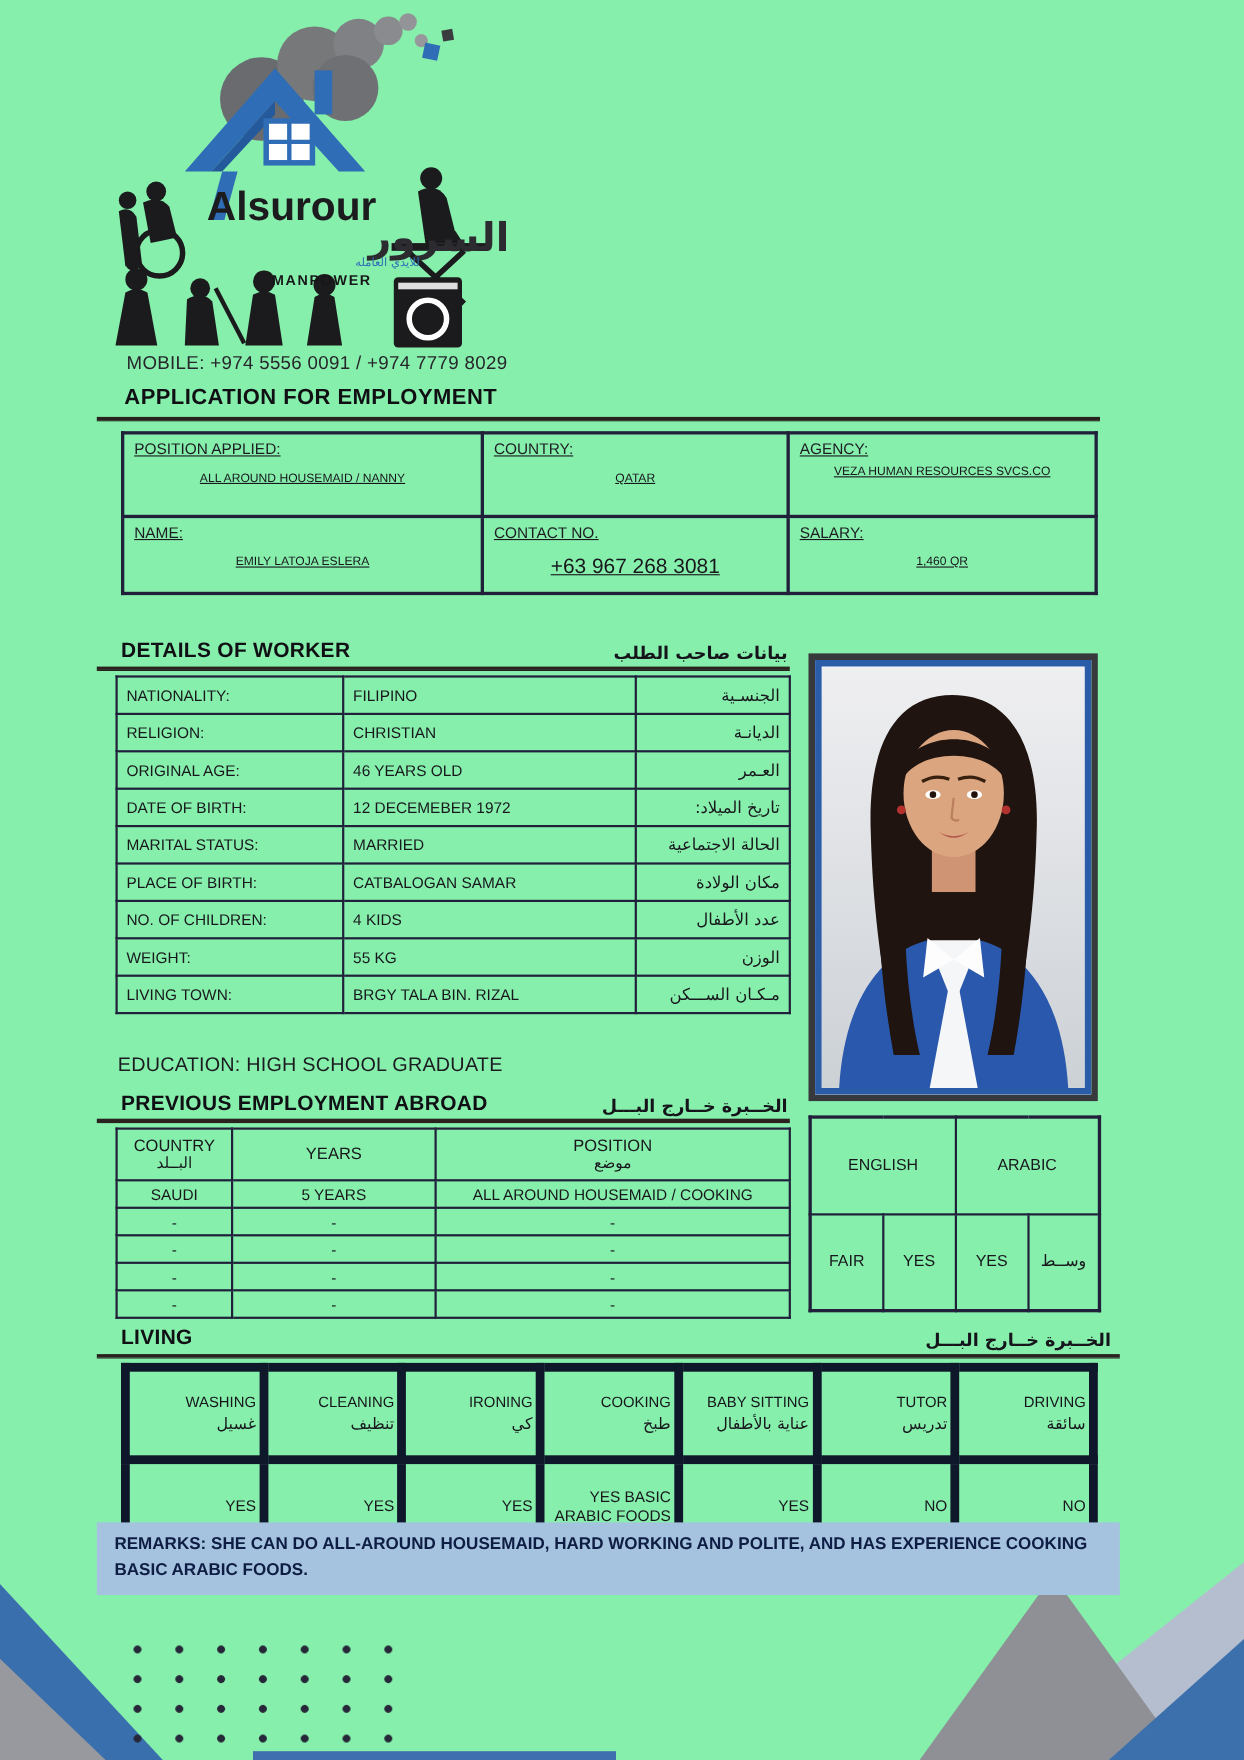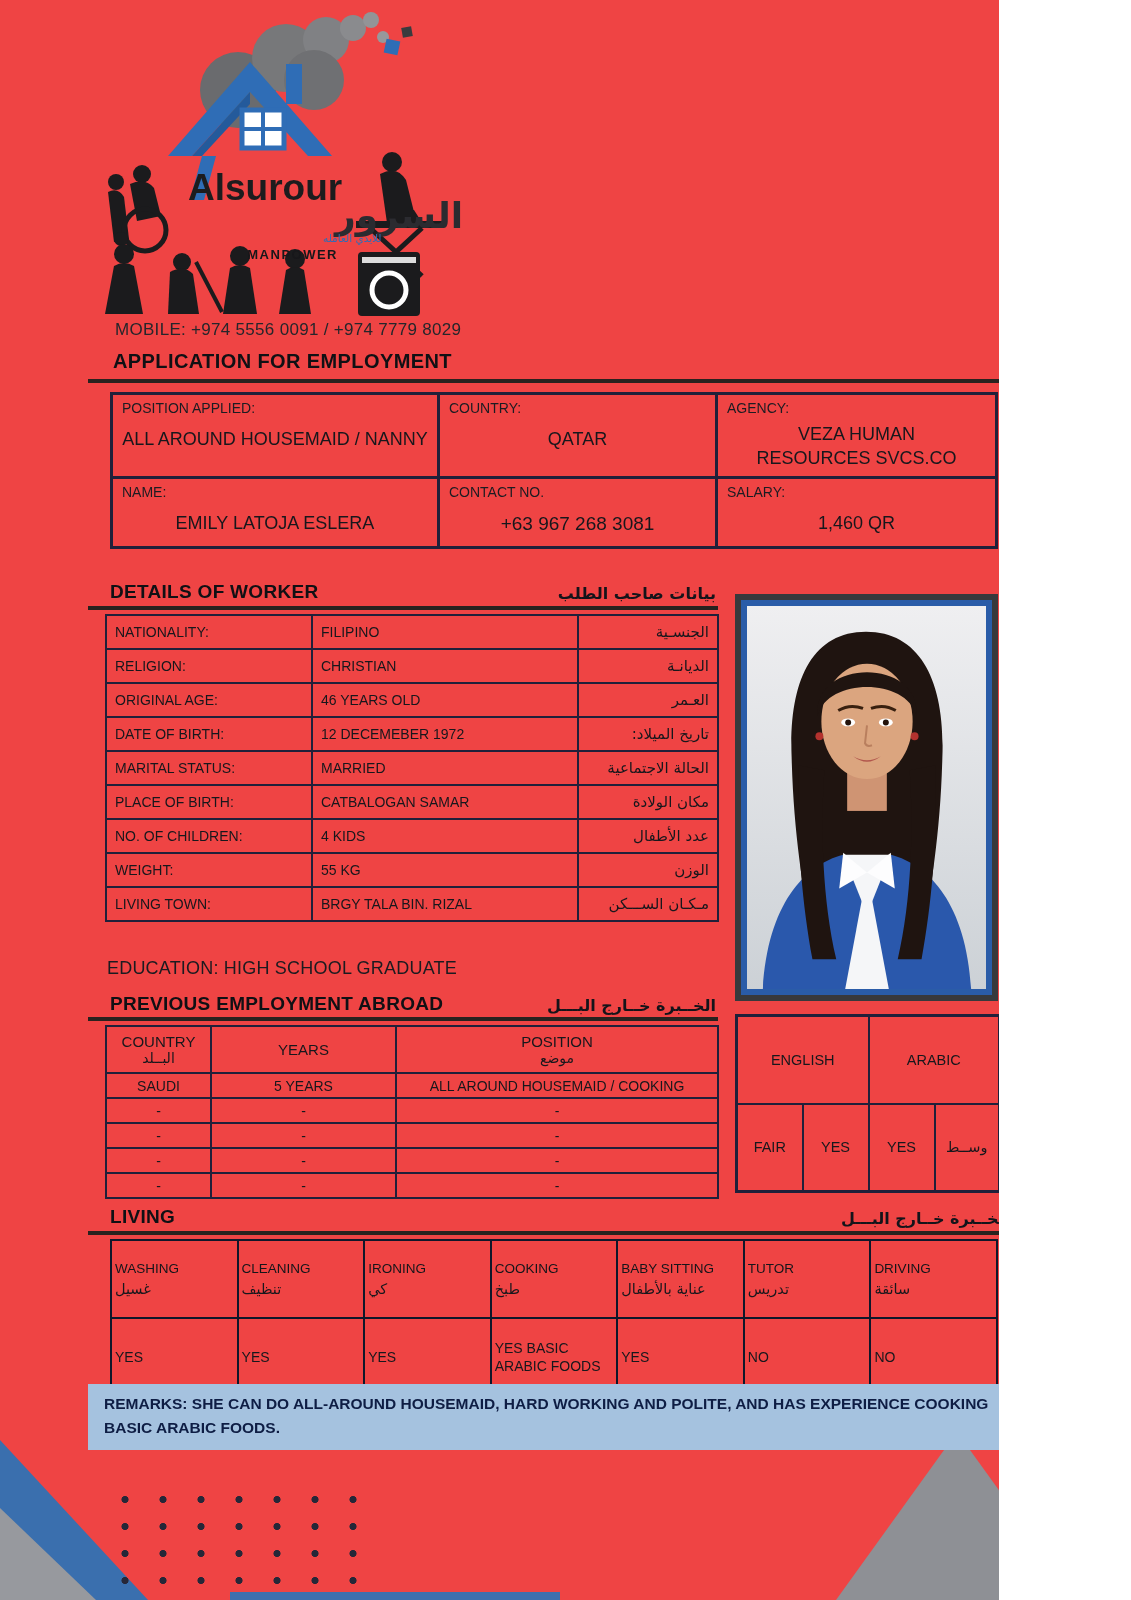--- a/index.html
+++ b/index.html
@@ -1,32 +1,32 @@
 <!DOCTYPE html>
 <html><head>
 <meta charset="utf-8">
 <style>
   * { margin:0; padding:0; box-sizing:border-box; }
   html,body { background:#ffffff; }
   body { font-family:"Liberation Sans", sans-serif; color:#17171c; }
-  .page { position:relative; width:999px; height:1600px; background:#ef4444; overflow:hidden; }
+  .page { position:relative; width:1131px; height:1600px; background:#86efac; overflow:hidden; }
   .abs { position:absolute; }
   .ar { font-family:"DejaVu Sans", sans-serif; direction:rtl; unicode-bidi:isolate; }
 
   .mobile-line { font-size:17px; color:#26262b; letter-spacing:.3px; }
   .page-title { font-size:20px; font-weight:bold; color:#101014; letter-spacing:.4px; }
   .rule { height:2px; border-top:3px solid #29221f; border-bottom:1px solid #29221f; }
 
   table { border-collapse:collapse; table-layout:fixed; }
 
   
-  .app-table td { border:3px solid #20203a; vertical-align:top; padding:5px 9px; height:76px; }
+  .app-table td { border:3px solid #20203a; vertical-align:top; padding:5px 9px; height:76px;text-decoration:underline; }
   .app-table tr.r2 td { height:70px; }
   .cl { font-size:14px; color:#1c1c22; }
-  .cv { text-align:center; font-size:18px; margin-top:13px; color:#17171c; }
+  .cv { text-align:center; font-size:11px; margin-top:13px; color:#17171c; }
   .cv.wrapv { max-width:232px; margin:6px auto 0; line-height:1.35; }
 
   
   .section-head { display:flex; justify-content:space-between; align-items:flex-end; }
   .section-head .en { font-size:19px; font-weight:bold; color:#101014; letter-spacing:.3px; }
   .section-head .arh { font-size:16px; font-weight:bold; color:#14141a; }
 
   
   .det-table td { border:2px solid #20203a; height:34px; font-size:14px; padding:0 8px; vertical-align:middle; }
   .det-table td.lab { }
@@ -45,21 +45,21 @@
   .emp-table tr.hd td { height:47px; }
   .emp-table tr.dr td { height:25px; }
   .emp-table .hen { font-size:15px; }
   .emp-table .har { font-size:14px; }
 
   
   .lang-table { border:3px solid #20203a; }
   .lang-table td { border:2px solid #20203a; text-align:center; font-size:14.5px; height:88px; vertical-align:middle; }
 
   
-  .skills-table td { border:2px solid #0f172a; text-align:left; vertical-align:middle; padding:20px 3px; }
+  .skills-table td { border:8px solid #0f172a; text-align:right; vertical-align:middle; padding:20px 3px; }
   .skills-table tr.hd td { height:62px; }
   .skills-table tr.vr td { height:73px; font-size:14px; line-height:1.3; }
   .sk-en { font-size:13.5px; color:#15151a; }
   .sk-ar { font-size:14.5px; margin-top:5px; }
 
   
   .remarks { background:#a5c2df; color:#0e1d44; font-weight:bold; font-size:15.5px; line-height:1.55; padding:8px 16px 10px; }
 
   .dots { background-image: radial-gradient(circle, #262738 3.2px, transparent 3.9px); background-size: 38px 27px; background-position: 6px 6px; }
 </style>

